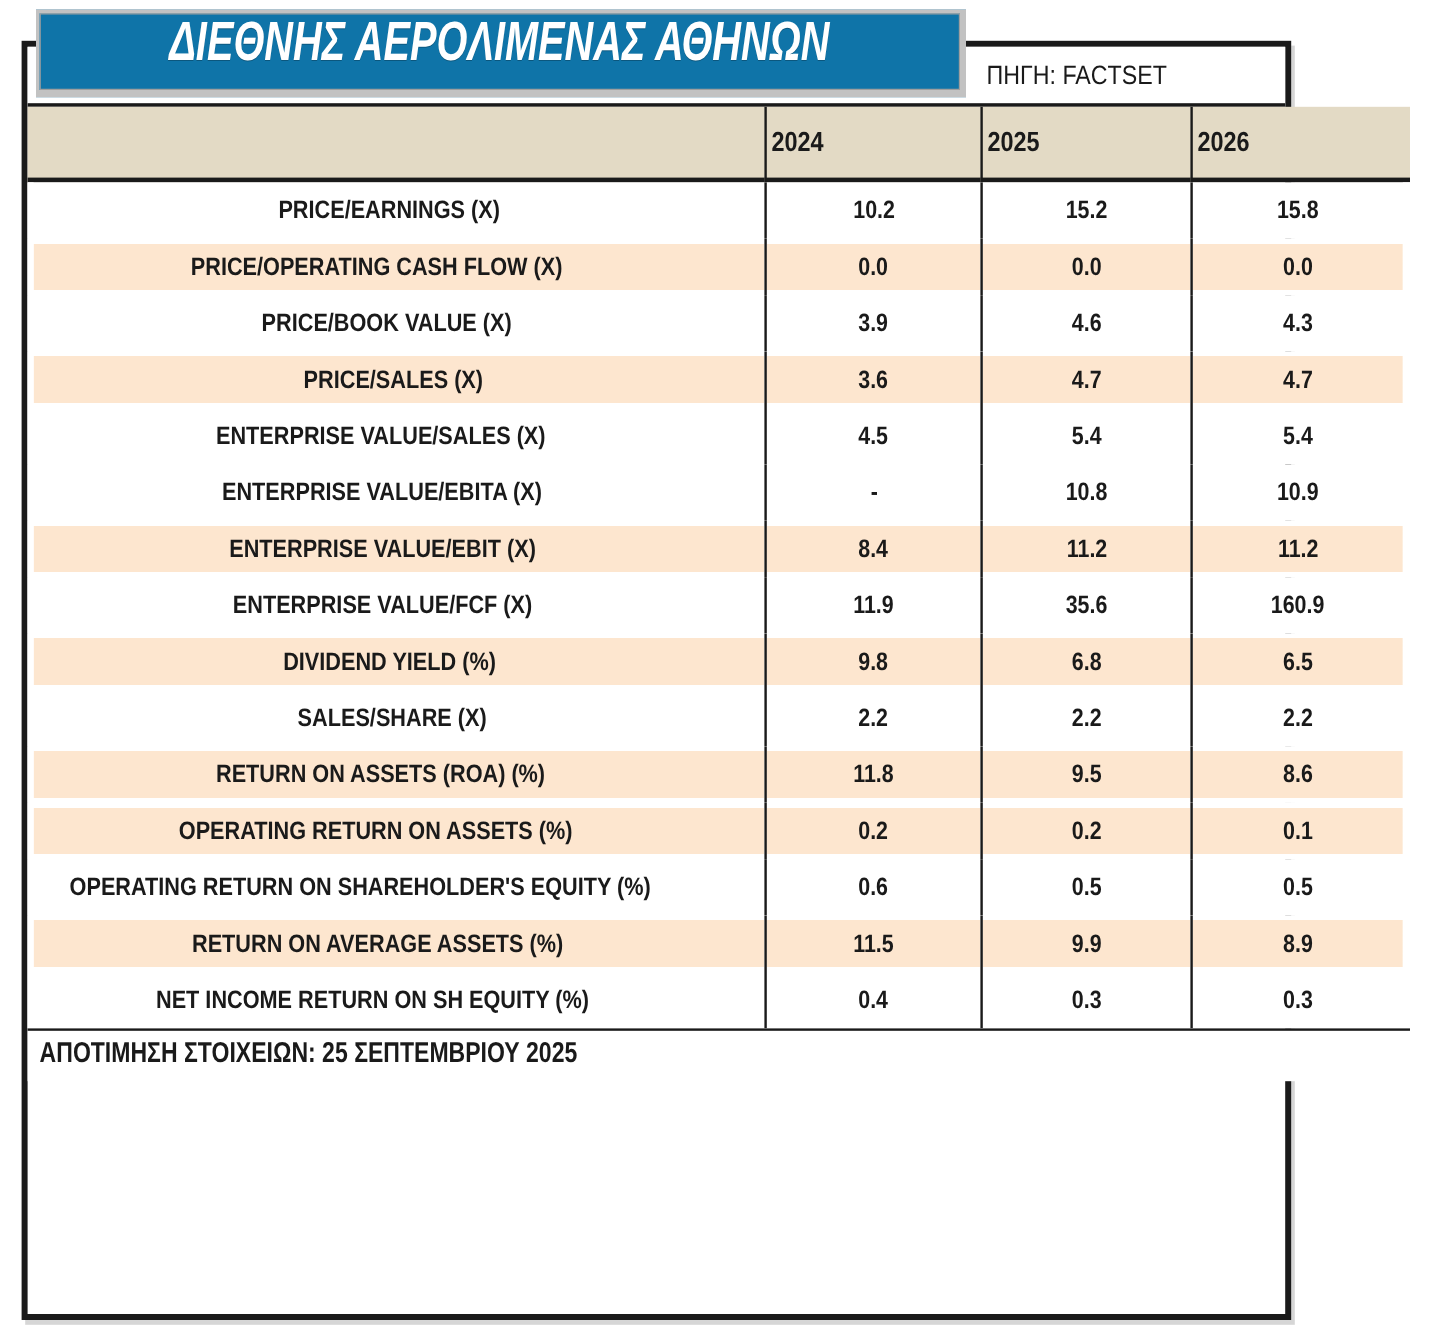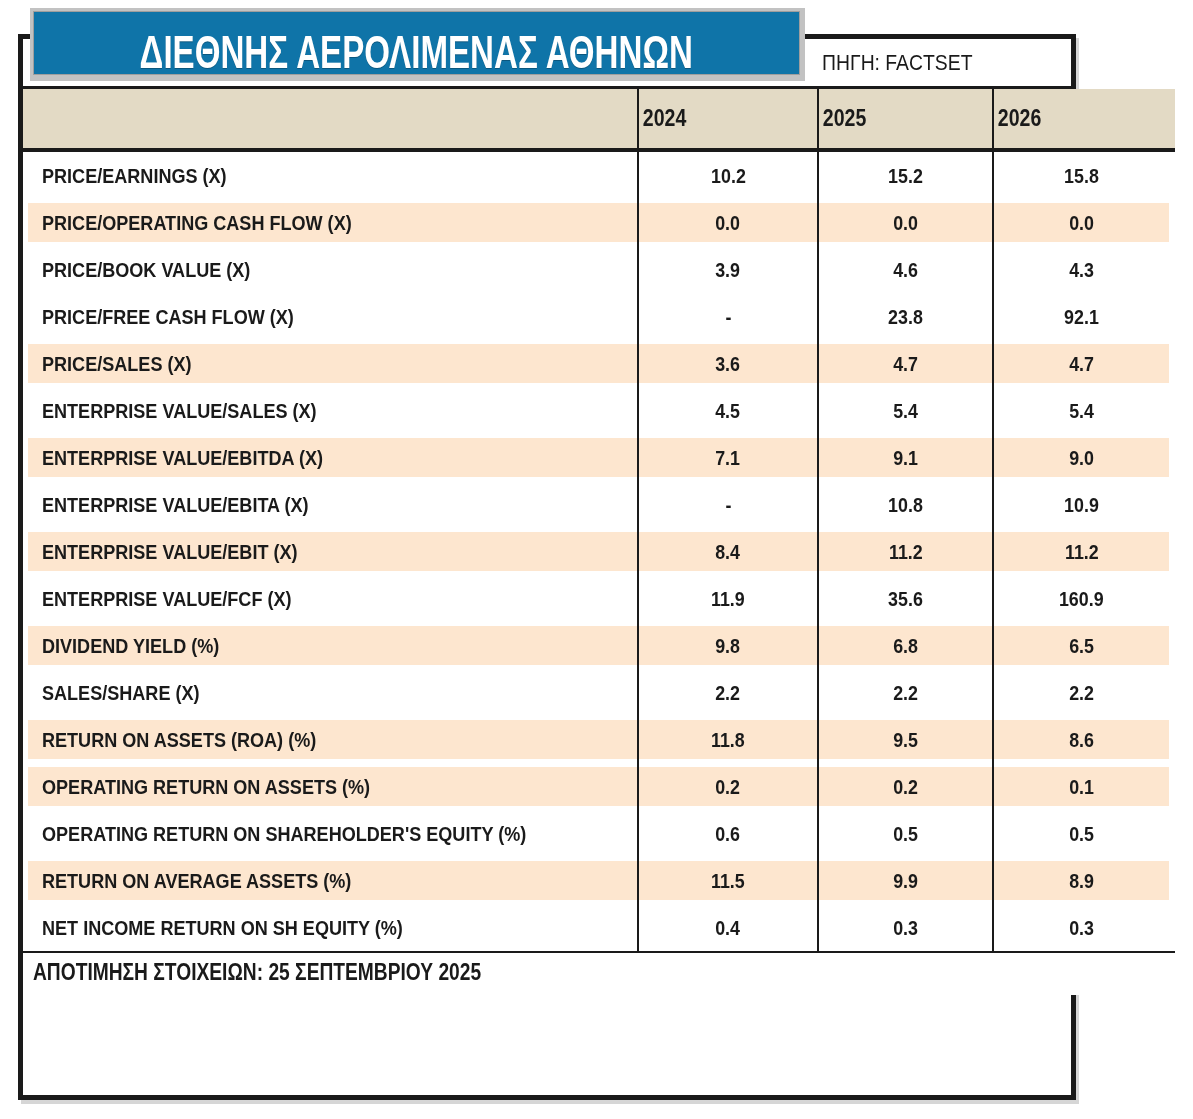--- a/index.html
+++ b/index.html
@@ -26,22 +26,23 @@
   
   .banner {
     position: absolute;
     left: 30px; top: 8px;
     width: 775px; height: 73px;
     background: var(--banner-blue, #0f74a8);
     border: 3px solid #c2c2c2;
     border-bottom-width: 6px;
     border-right-width: 5px;
     z-index: 3;
-    display: flex; align-items: flex-end; justify-content: center;
+    display: flex; align-items: flex-start; justify-content: center;
     box-shadow: 0 0 0 1px #9e9e9e inset;
+    font-style: italic;
   }
   .banner .title-text {
     color: #ffffff;
     font-weight: bold;
     font-size: 46px;
     line-height: 1;
     white-space: nowrap;
     display: inline-block;
     transform: scaleX(0.72);
     letter-spacing: 0px;
@@ -87,21 +88,21 @@
   }
   thead th.year-col { border-left: 2px solid var(--border-black, #1a1a1a); }
   thead th .cx { font-size: 23px; }
 
   tbody td {
     height: 47px;
     vertical-align: middle;
     background: #ffffff;
   }
   tbody td.label-cell {
-    text-align: left;
+    text-align: center;
     padding-left: 14px;
     border-left: 5px solid #ffffff;
   }
   tbody td.value-cell {
     text-align: center;
     border-left: 2px solid var(--border-black, #1a1a1a);
   }
   tbody td.value-cell:last-child { border-right: 6px solid #ffffff; text-align: center; }
 
   tbody tr.striped td {
@@ -185,43 +186,31 @@
             <td class="value-cell"><span class="cx value">0.0</span></td>
             <td class="value-cell"><span class="cx value">0.0</span></td>
             <td class="value-cell"><span class="cx value">0.0</span></td>
           </tr>
           <tr class="data-row">
             <td class="label-cell"><span class="cx label">PRICE/BOOK VALUE (X)</span></td>
             <td class="value-cell"><span class="cx value">3.9</span></td>
             <td class="value-cell"><span class="cx value">4.6</span></td>
             <td class="value-cell"><span class="cx value">4.3</span></td>
           </tr>
-          <tr class="data-row">
-            <td class="label-cell"><span class="cx label">PRICE/FREE CASH FLOW (X)</span></td>
-            <td class="value-cell"><span class="cx value">-</span></td>
-            <td class="value-cell"><span class="cx value">23.8</span></td>
-            <td class="value-cell"><span class="cx value">92.1</span></td>
-          </tr>
           <tr class="data-row striped">
             <td class="label-cell"><span class="cx label">PRICE/SALES (X)</span></td>
             <td class="value-cell"><span class="cx value">3.6</span></td>
             <td class="value-cell"><span class="cx value">4.7</span></td>
             <td class="value-cell"><span class="cx value">4.7</span></td>
           </tr>
           <tr class="data-row">
             <td class="label-cell"><span class="cx label">ENTERPRISE VALUE/SALES (X)</span></td>
             <td class="value-cell"><span class="cx value">4.5</span></td>
             <td class="value-cell"><span class="cx value">5.4</span></td>
             <td class="value-cell"><span class="cx value">5.4</span></td>
-          </tr>
-          <tr class="data-row striped">
-            <td class="label-cell"><span class="cx label">ENTERPRISE VALUE/EBITDA (X)</span></td>
-            <td class="value-cell"><span class="cx value">7.1</span></td>
-            <td class="value-cell"><span class="cx value">9.1</span></td>
-            <td class="value-cell"><span class="cx value">9.0</span></td>
           </tr>
           <tr class="data-row">
             <td class="label-cell"><span class="cx label">ENTERPRISE VALUE/EBITA (X)</span></td>
             <td class="value-cell"><span class="cx value">-</span></td>
             <td class="value-cell"><span class="cx value">10.8</span></td>
             <td class="value-cell"><span class="cx value">10.9</span></td>
           </tr>
           <tr class="data-row striped">
             <td class="label-cell"><span class="cx label">ENTERPRISE VALUE/EBIT (X)</span></td>
             <td class="value-cell"><span class="cx value">8.4</span></td>

